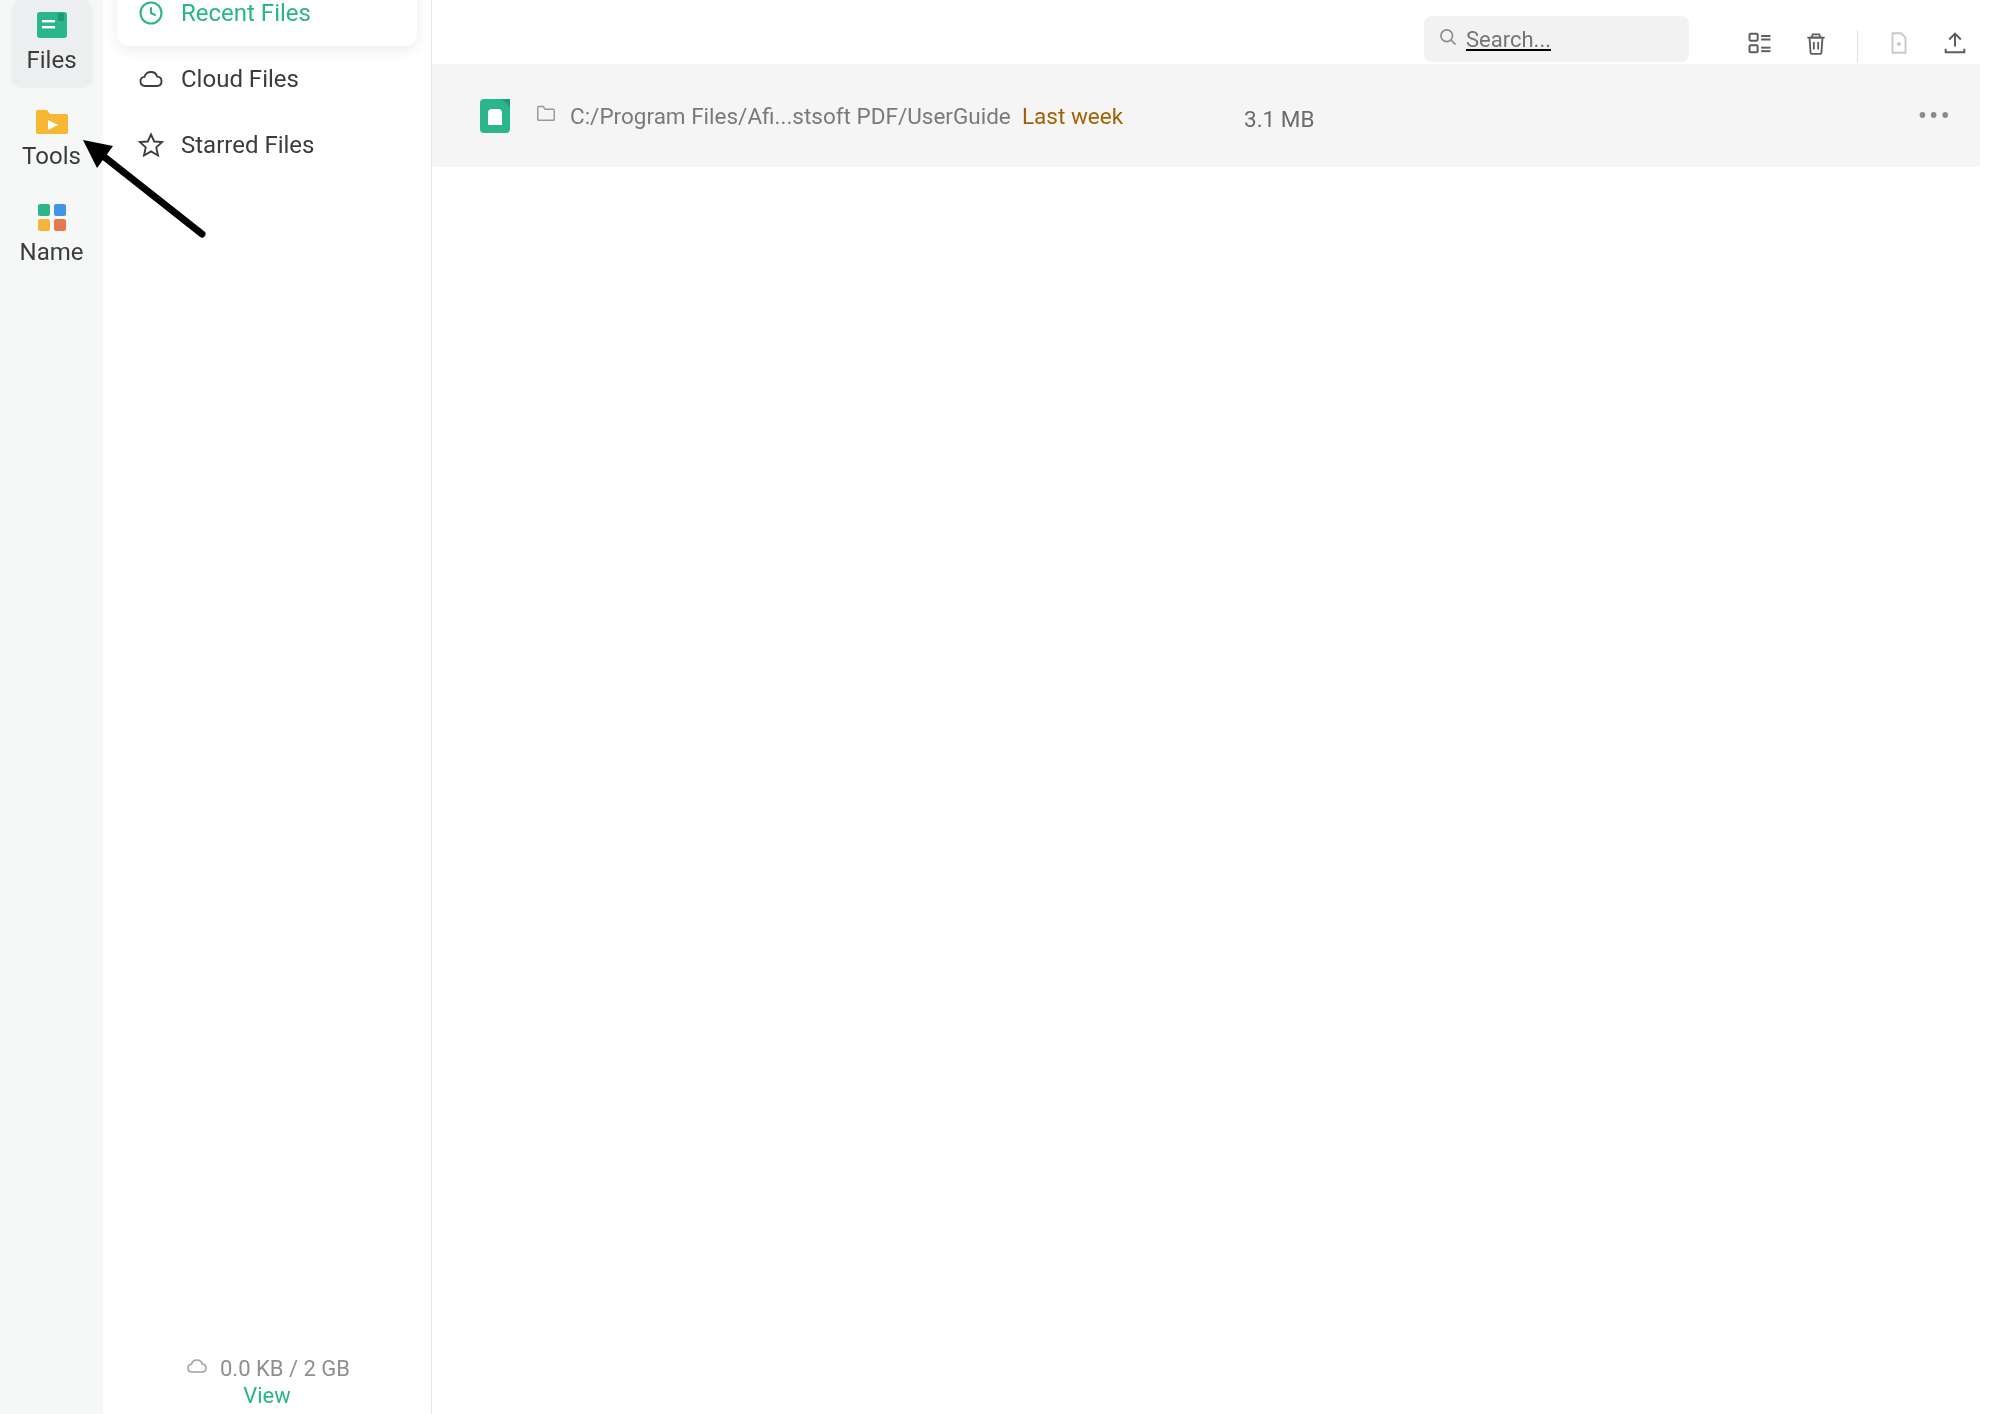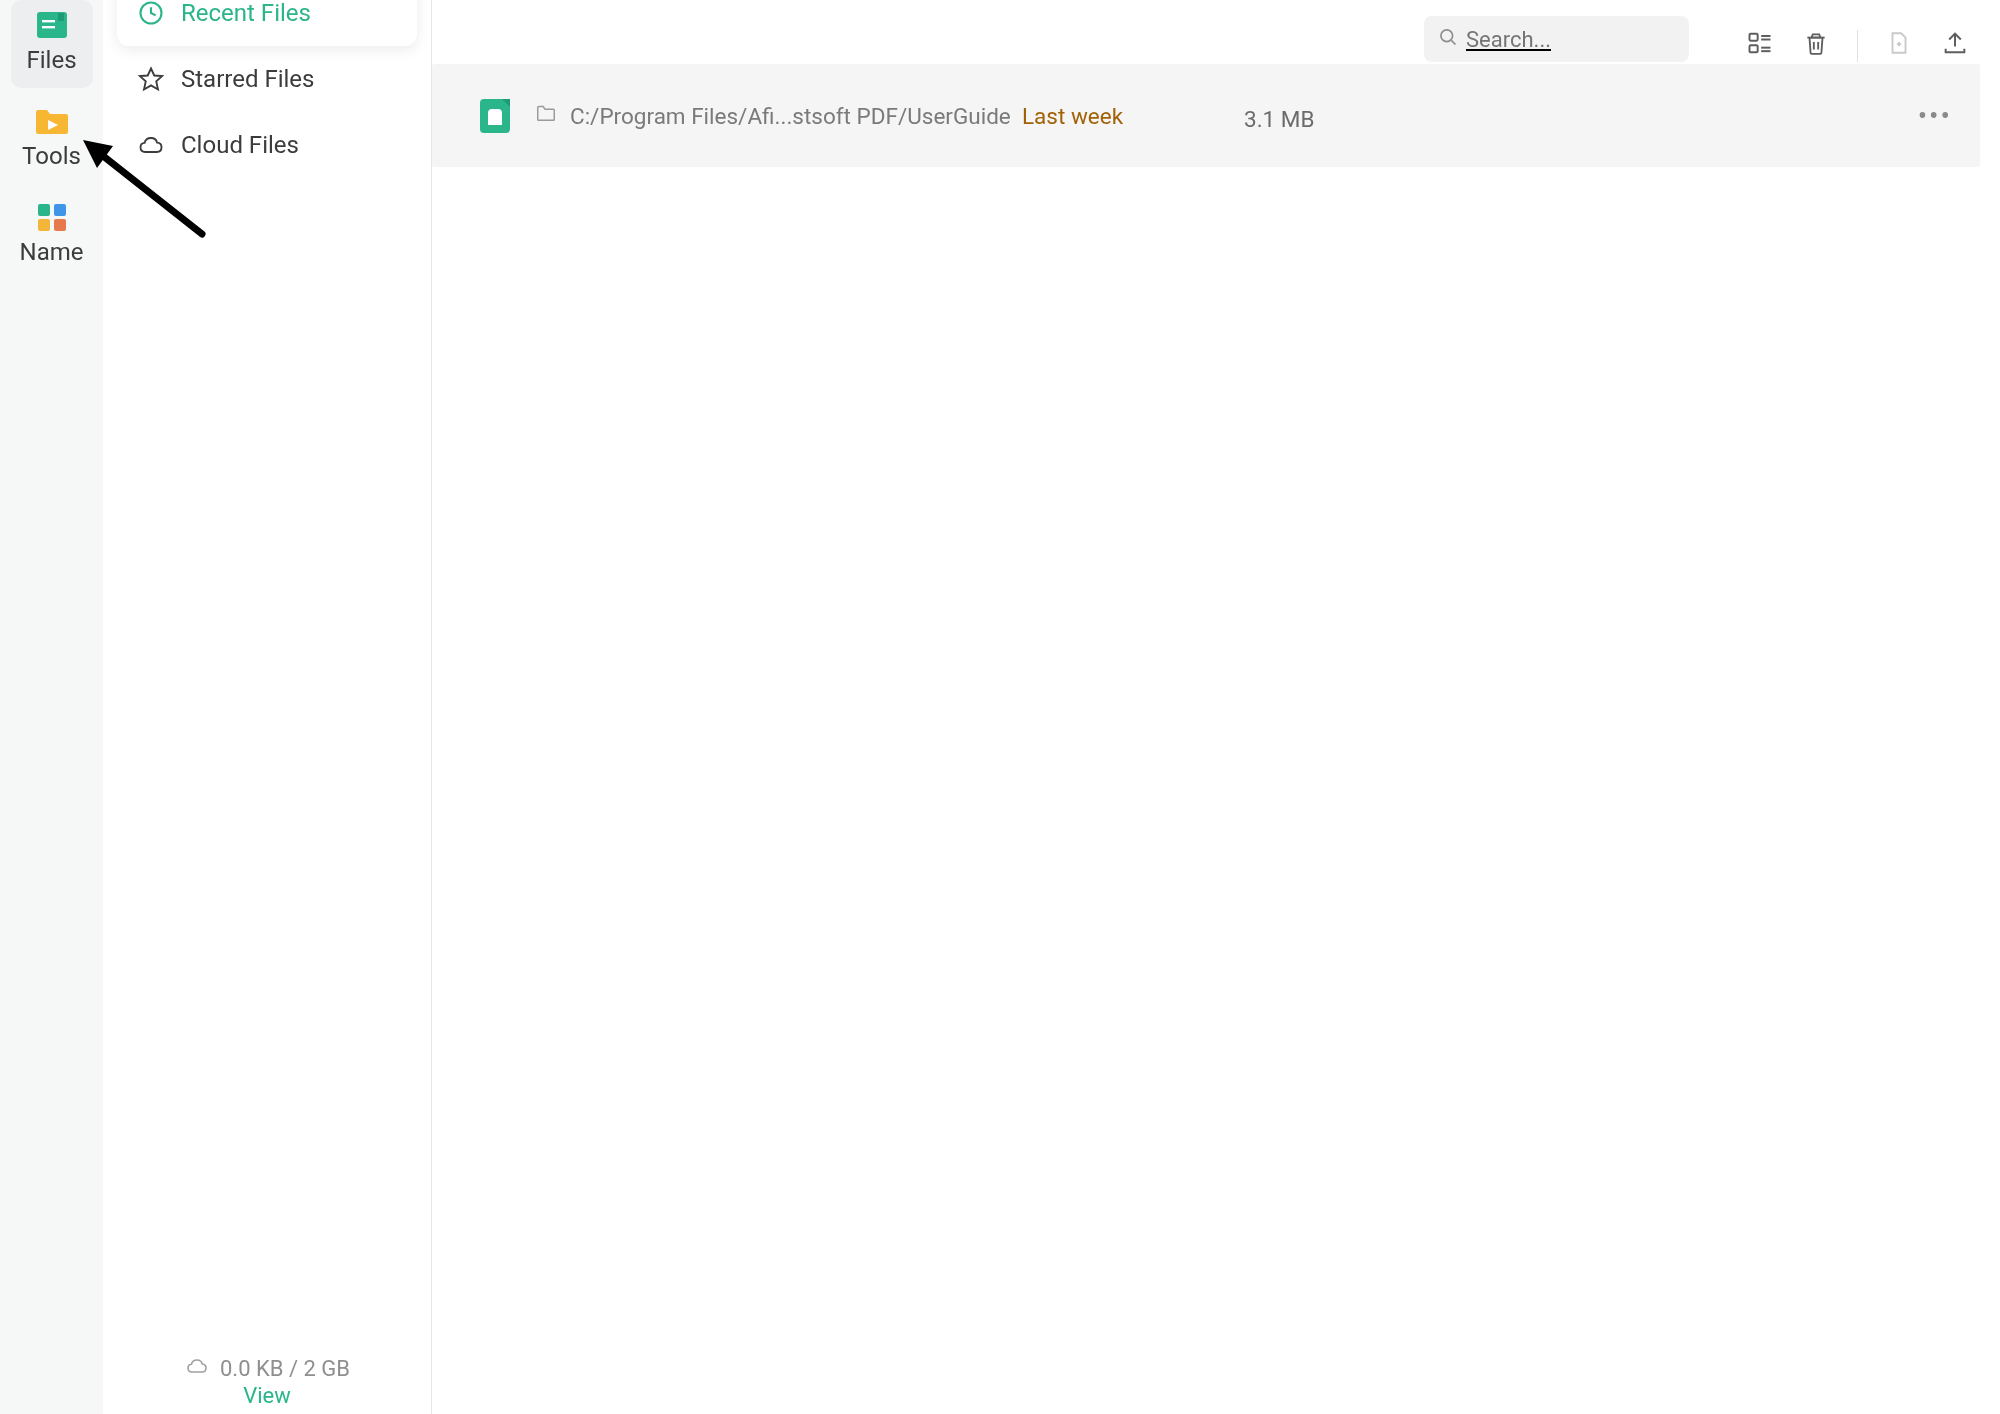--- a/index.html
+++ b/index.html
@@ -144,32 +144,32 @@
         <svg width="28" height="28" viewBox="0 0 24 24" fill="none" stroke="#2ab58a" stroke-width="1.8">
           <circle cx="12" cy="12" r="9"></circle>
           <path d="M12 7 L12 12 L16 14"></path>
         </svg>
       </span>
       <span>Recent Files</span>
     </div>
     <div class="sidebar-item">
       <span class="sidebar-ico">
         <svg width="28" height="28" viewBox="0 0 24 24" fill="none" stroke="#3c3c3c" stroke-width="1.6">
-          <polygon points="12,3 14.8,9 21.5,9.5 16.5,14 18,21 12,17.5 6,21 7.5,14 2.5,9.5 9.2,9"></polygon>
-        </svg>
-      </span>
-      <span>Starred Files</span>
+          <path d="M7 18 Q3 18 3 14 Q3 10.5 6.5 10.2 Q7.4 6 12 6 Q16.2 6 17.3 10 Q21 10.3 21 14 Q21 18 17 18 Z"></path>
+        </svg>
+      </span>
+      <span>Cloud Files</span>
     </div>
     <div class="sidebar-item">
       <span class="sidebar-ico">
         <svg width="28" height="28" viewBox="0 0 24 24" fill="none" stroke="#3c3c3c" stroke-width="1.6">
-          <path d="M7 18 Q3 18 3 14 Q3 10.5 6.5 10.2 Q7.4 6 12 6 Q16.2 6 17.3 10 Q21 10.3 21 14 Q21 18 17 18 Z"></path>
-        </svg>
-      </span>
-      <span>Cloud Files</span>
+          <polygon points="12,3 14.8,9 21.5,9.5 16.5,14 18,21 12,17.5 6,21 7.5,14 2.5,9.5 9.2,9"></polygon>
+        </svg>
+      </span>
+      <span>Starred Files</span>
     </div>
   </div>
   <div class="sidebar-footer">
     <span style="display:flex;align-items:center;gap:10px;">
       <span>
         <svg width="26" height="24" viewBox="0 0 24 24" fill="none" stroke="#a0a0a0" stroke-width="1.6">
           <path d="M7 18 Q3 18 3 14 Q3 10.5 6.5 10.2 Q7.4 6 12 6 Q16.2 6 17.3 10 Q21 10.3 21 14 Q21 18 17 18 Z"></path>
         </svg>
       </span>
       <span>0.0 KB / 2 GB</span>

